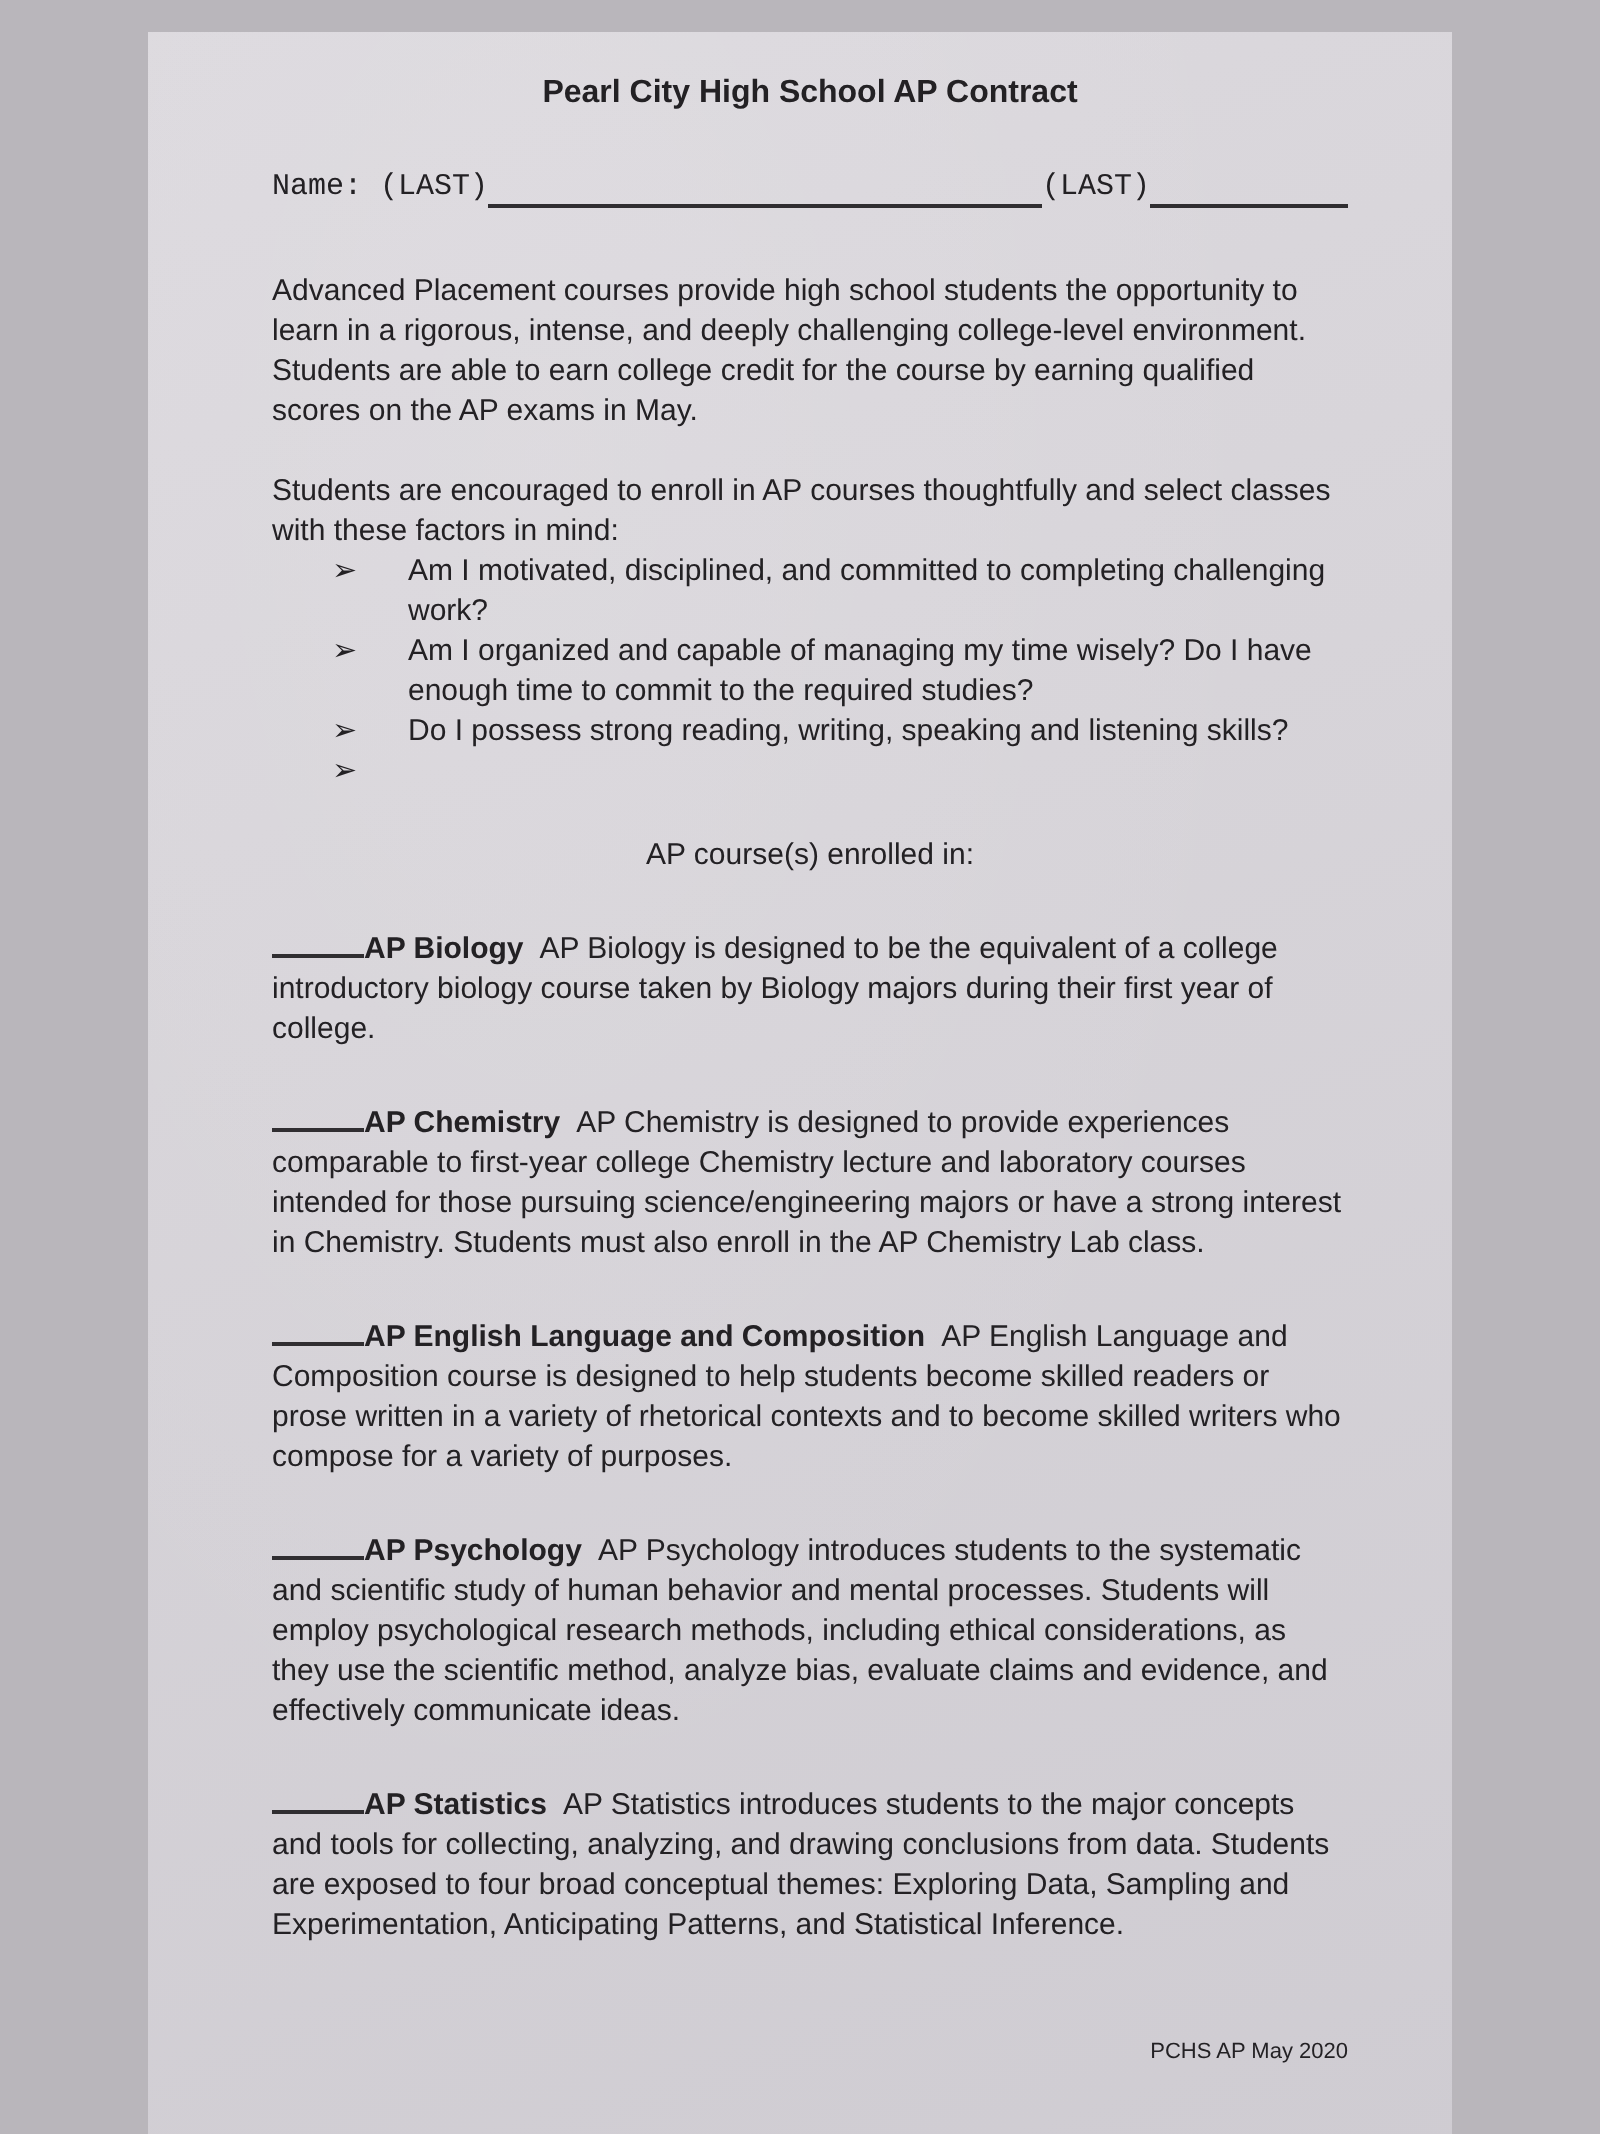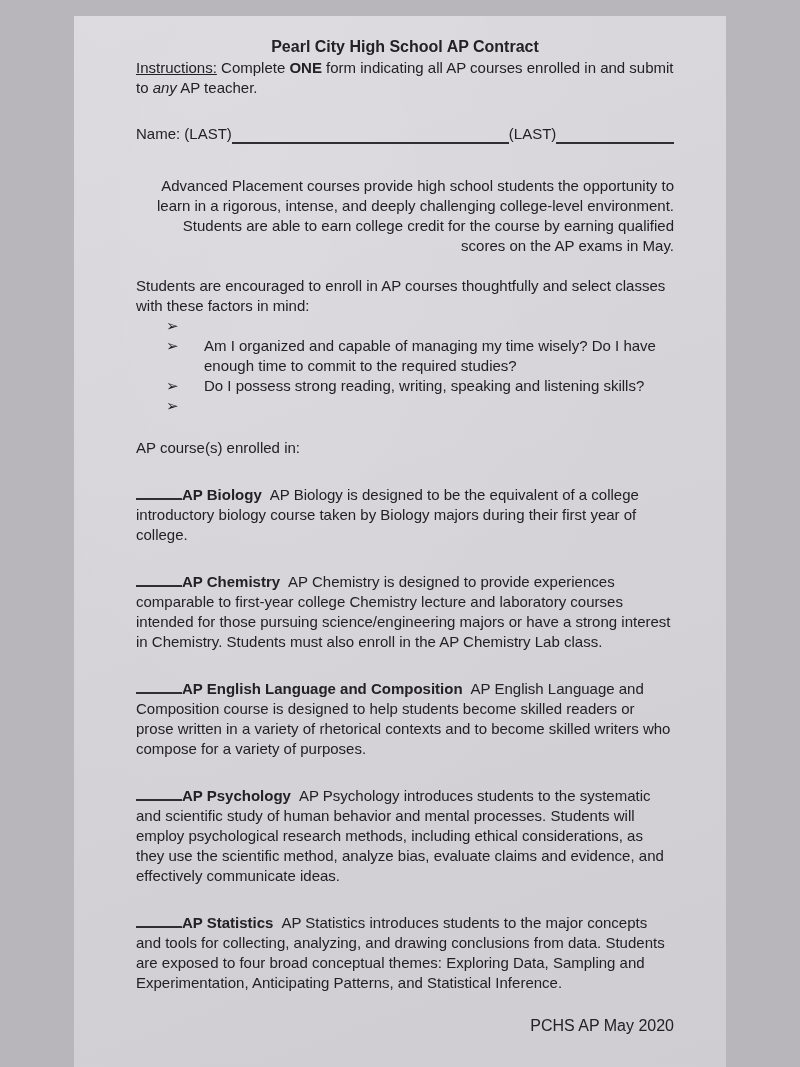--- a/index.html
+++ b/index.html
@@ -17,70 +17,70 @@
     line-height:20px;
     overflow:hidden;
     box-sizing:border-box;
   }
   .content { padding:20px 52px 0 62px; }
   .title-block { text-align:center; font-weight:bold; font-size:16px; line-height:22px; }
   .instructions { margin-top:50px; }
   .u { text-decoration:underline; }
   .b { font-weight:bold; }
   .i { font-style:italic; }
-  .field-row { display:flex; align-items:flex-end; margin-top:21px; }
+  .field-row { display:flex; align-items:flex-end; margin-top:21px;font-family:Liberation Mono, monospace; }
   .field-row.first { margin-top:26px; }
   .field-label { white-space:nowrap; }
   .wline { border-bottom:2px solid #302e31; height:17px; }
   .wline.grow { flex:1 1 auto; }
   .para { margin:0; }
-  .intro-para { margin-top:32px;text-align:right; }
+  .intro-para { margin-top:32px; }
   .factors-intro { margin-top:20px; }
   .factor-list { margin:0; padding:0; list-style:none; }
   .factor-item { display:flex; padding-left:30px; }
   .factor-glyph { width:38px; flex:0 0 38px; }
-  .courses-heading { margin-top:22px; }
+  .courses-heading { margin-top:22px;text-align:center; }
   .course { margin-top:27px; }
   .blank { display:inline-block; width:46px; border-bottom:2px solid #302e31; }
   .course-name { font-weight:bold; }
   .course-desc { }
   .desc-gap { display:inline-block; width:8px; }
   .footer {
     position:absolute; top:1000px; right:52px;
-    font-size:16px;
+    font-size:11px;
   }
 </style>
 </head>
 <body>
 
 <div class="sheet">
   <div class="content">
 
     <div class="title-block">
       <div>Pearl City High School AP Contract</div>
     </div>
 
-    <p class="para instructions"><span class="u">Instructions:</span><span> Complete </span><span class="b">ONE</span><span> form indicating all AP courses enrolled in and submit to </span><span class="i">any</span><span> AP teacher.</span></p>
 
     <div class="field-row first">
       <span class="field-label">Name: (LAST)</span>
       <span class="wline" style="width:277px;"></span>
       <span class="field-label"> (LAST)</span>
       <span class="wline grow"></span>
     </div>
 
 
 
     <p class="para intro-para">Advanced Placement courses provide high school students the opportunity to learn in a rigorous, intense, and deeply challenging college-level environment. Students are able to earn college credit for the course by earning qualified scores on the AP exams in May.</p>
 
     <p class="para factors-intro">Students are encouraged to enroll in AP courses thoughtfully and select classes with these factors in mind:</p>
 
     <ul class="factor-list">
       <li class="factor-item">
         <span class="factor-glyph">➢</span>
+        <span>Am I motivated, disciplined, and committed to completing challenging work?</span>
       </li>
       <li class="factor-item">
         <span class="factor-glyph">➢</span>
         <span>Am I organized and capable of managing my time wisely? Do I have enough time to commit to the required studies?</span>
       </li>
       <li class="factor-item">
         <span class="factor-glyph">➢</span>
         <span>Do I possess strong reading, writing, speaking and listening skills?</span>
       </li>
       <li class="factor-item">

